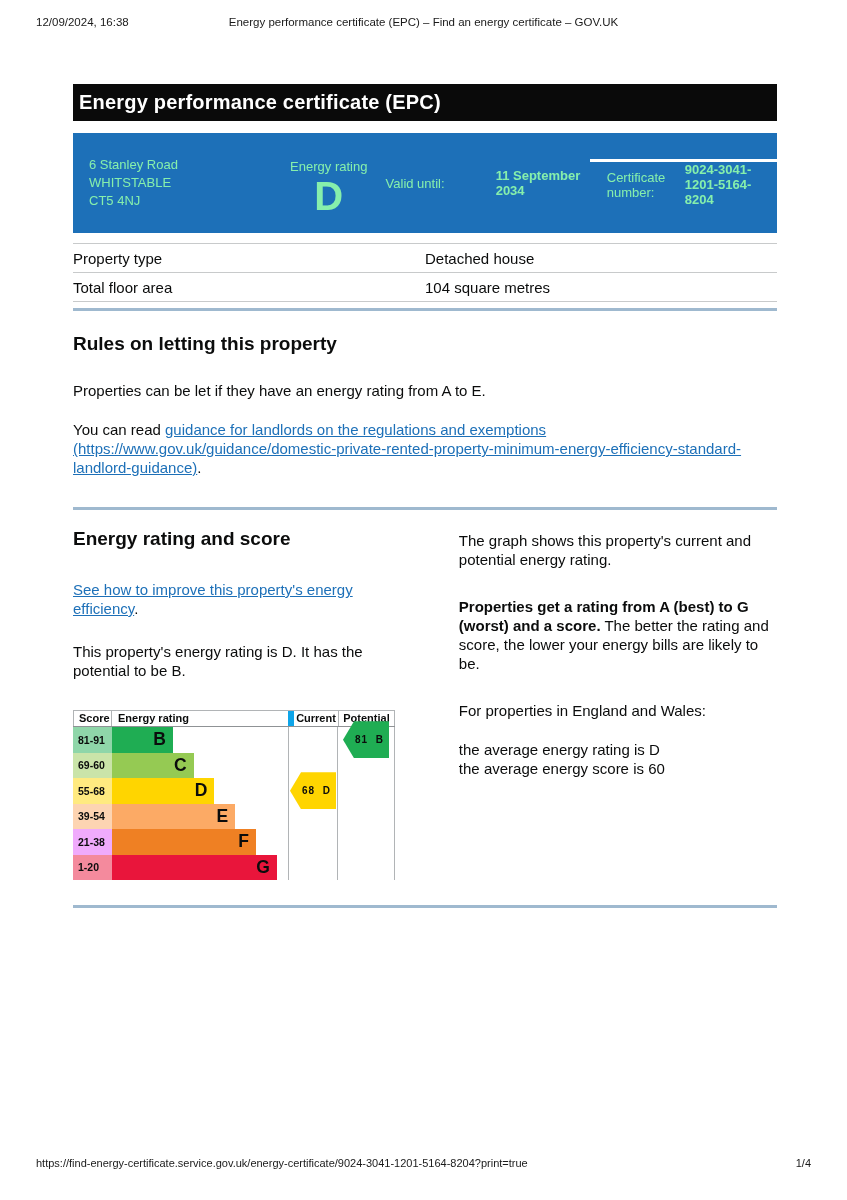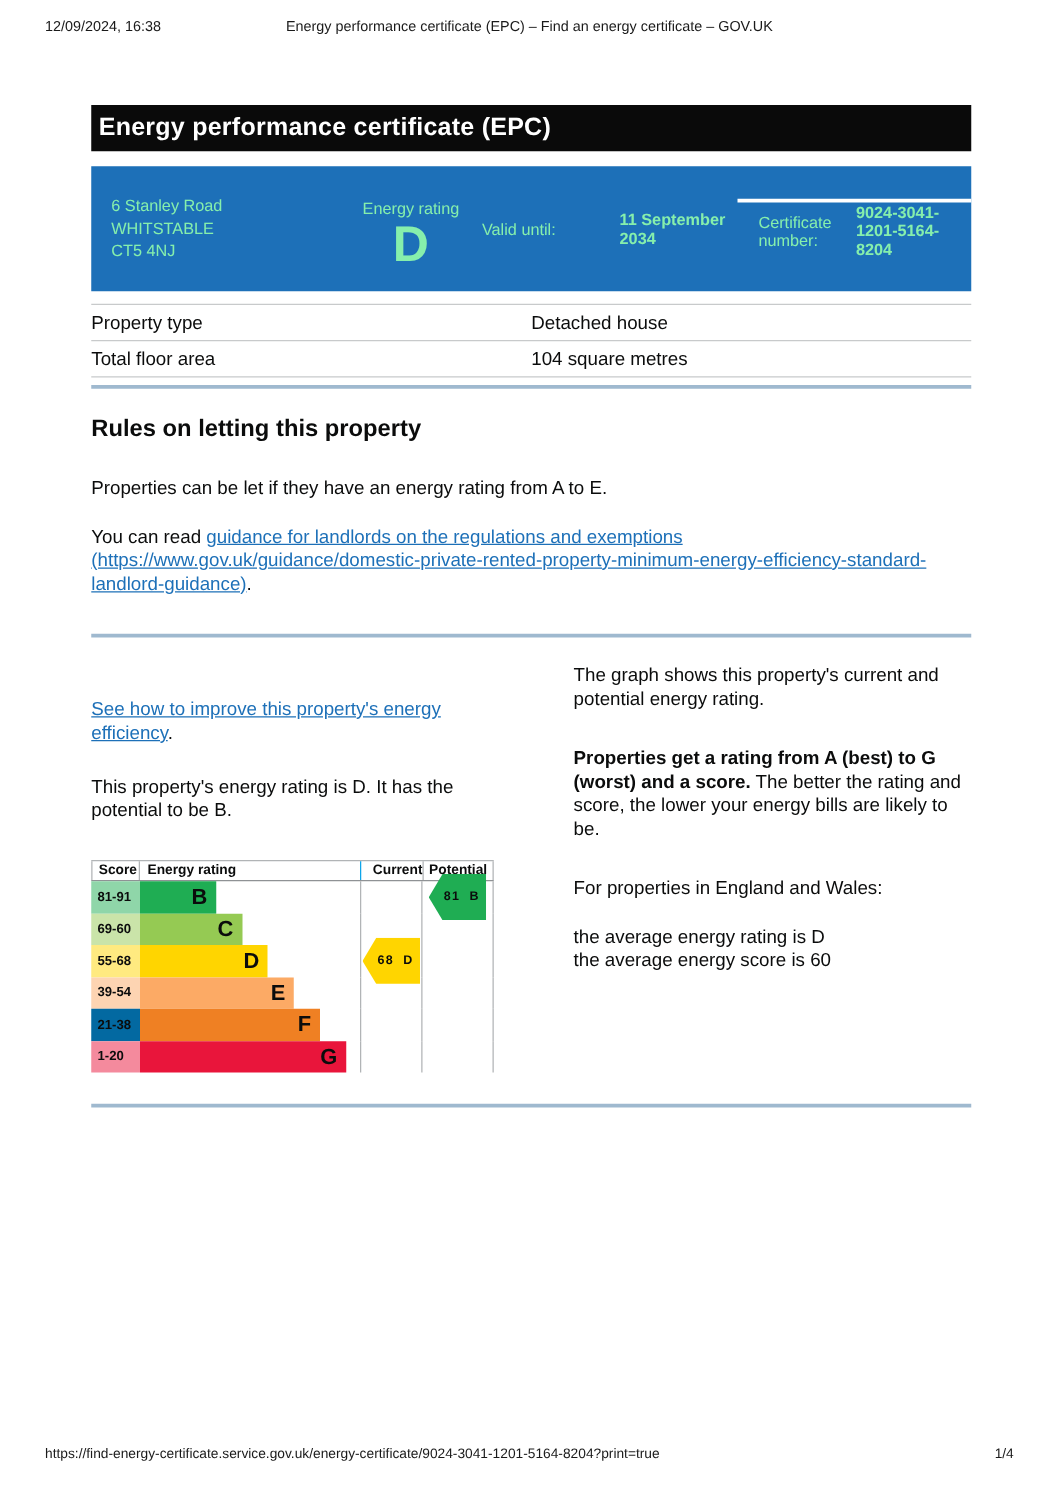--- a/index.html
+++ b/index.html
@@ -51,21 +51,21 @@
   .col-left .link-para { margin-top:30px; width:312px; }
   .col-right .body-text { margin-top:28px; }
   .col-right .body-text.first { margin-top:3px; }
   .col-right .body-text.lines { margin-top:20px; }
 
   
   .chart { margin-top:30px; width:322px; font-size:11px; }
   .chart-header { display:flex; height:17px; border-top:1px solid #b1b4b6; border-bottom:1px solid #8f9295; font-weight:bold; }
   .ch-score { width:39px; border-left:1px solid #b1b4b6; border-right:1px solid #b1b4b6; padding-left:5px; line-height:15px; }
   .ch-rating { width:176px; padding-left:6px; line-height:15px; }
-  .ch-cur { width:50px; border-left:1px solid #0ea5e9; text-align:right; line-height:15px; }
+  .ch-cur { width:50px; border-left:6px solid #0ea5e9; text-align:center; line-height:15px; }
   .ch-pot { width:57px; border-left:1px solid #b1b4b6; border-right:1px solid #b1b4b6; text-align:center; line-height:15px; }
   .epc-row { display:flex; height:25.5px; }
   .epc-score { width:39px; font-weight:bold; font-size:10.5px; padding-left:5px; display:flex; align-items:center; }
   .epc-bar-area { width:176px; }
   .epc-bar { height:100%; display:flex; align-items:center; justify-content:flex-end; padding-right:7px; }
   .epc-letter { font-weight:bold; font-size:17.5px; color:#0b0c0c; }
   .epc-cur-col { width:50px; border-left:1px solid #b1b4b6; border-right:1px solid #b1b4b6; display:flex; align-items:center; justify-content:center; }
   .epc-pot-col { width:57px; border-right:1px solid #b1b4b6; display:flex; align-items:center; justify-content:center; }
   .epc-arrow { width:46px; height:37px; display:flex; align-items:center; padding-left:12px;
                clip-path:polygon(0 50%, 24% 0, 100% 0, 100% 100%, 24% 100%);
@@ -125,20 +125,21 @@
     <hr class="divider">
 
     <h2 class="section-heading">Rules on letting this property</h2>
     <p class="body-text">Properties can be let if they have an energy rating from A to E.</p>
     <p class="body-text tight"><span>You can read </span><a class="gov-link">guidance for landlords on the regulations and exemptions (https://www.gov.uk/guidance/domestic-private-rented-property-minimum-energy-efficiency-standard-landlord-guidance)</a><span>.</span></p>
 
     <hr class="divider d2">
 
     <div class="columns">
       <div class="col-left">
+        <h2 class="section-heading" style="margin-top:0;">Energy rating and score</h2>
         <p class="body-text link-para"><a class="gov-link">See how to improve this property's energy efficiency</a><span>.</span></p>
         <p class="body-text">This property's energy rating is D. It has the potential to be B.</p>
 
         <div class="chart">
           <div class="chart-header">
             <div class="ch-score">Score</div>
             <div class="ch-rating">Energy rating</div>
             <div class="ch-cur">Current</div>
             <div class="ch-pot">Potential</div>
           </div>
@@ -181,21 +182,21 @@
                 <div class="epc-score" style="background: rgb(253, 212, 178);">39-54</div>
                 <div class="epc-bar-area">
                   <div class="epc-bar" style="background: rgb(252, 170, 101); width: 123.2px;">
                     <span class="epc-letter">E</span>
                   </div>
                 </div>
                 <div class="epc-cur-col"></div>
                 <div class="epc-pot-col"></div>
               </div>
               <div class="epc-row">
-                <div class="epc-score" style="background: #0369a1; text-align: center;">21-38</div>
+                <div class="epc-score" style="background: #f0abfc; text-align: center;">21-38</div>
                 <div class="epc-bar-area">
                   <div class="epc-bar" style="background: rgb(239, 128, 35); width: 144px;">
                     <span class="epc-letter">F</span>
                   </div>
                 </div>
                 <div class="epc-cur-col"></div>
                 <div class="epc-pot-col"></div>
               </div>
               <div class="epc-row">
                 <div class="epc-score" style="background: rgb(244, 138, 157);">1-20</div>

